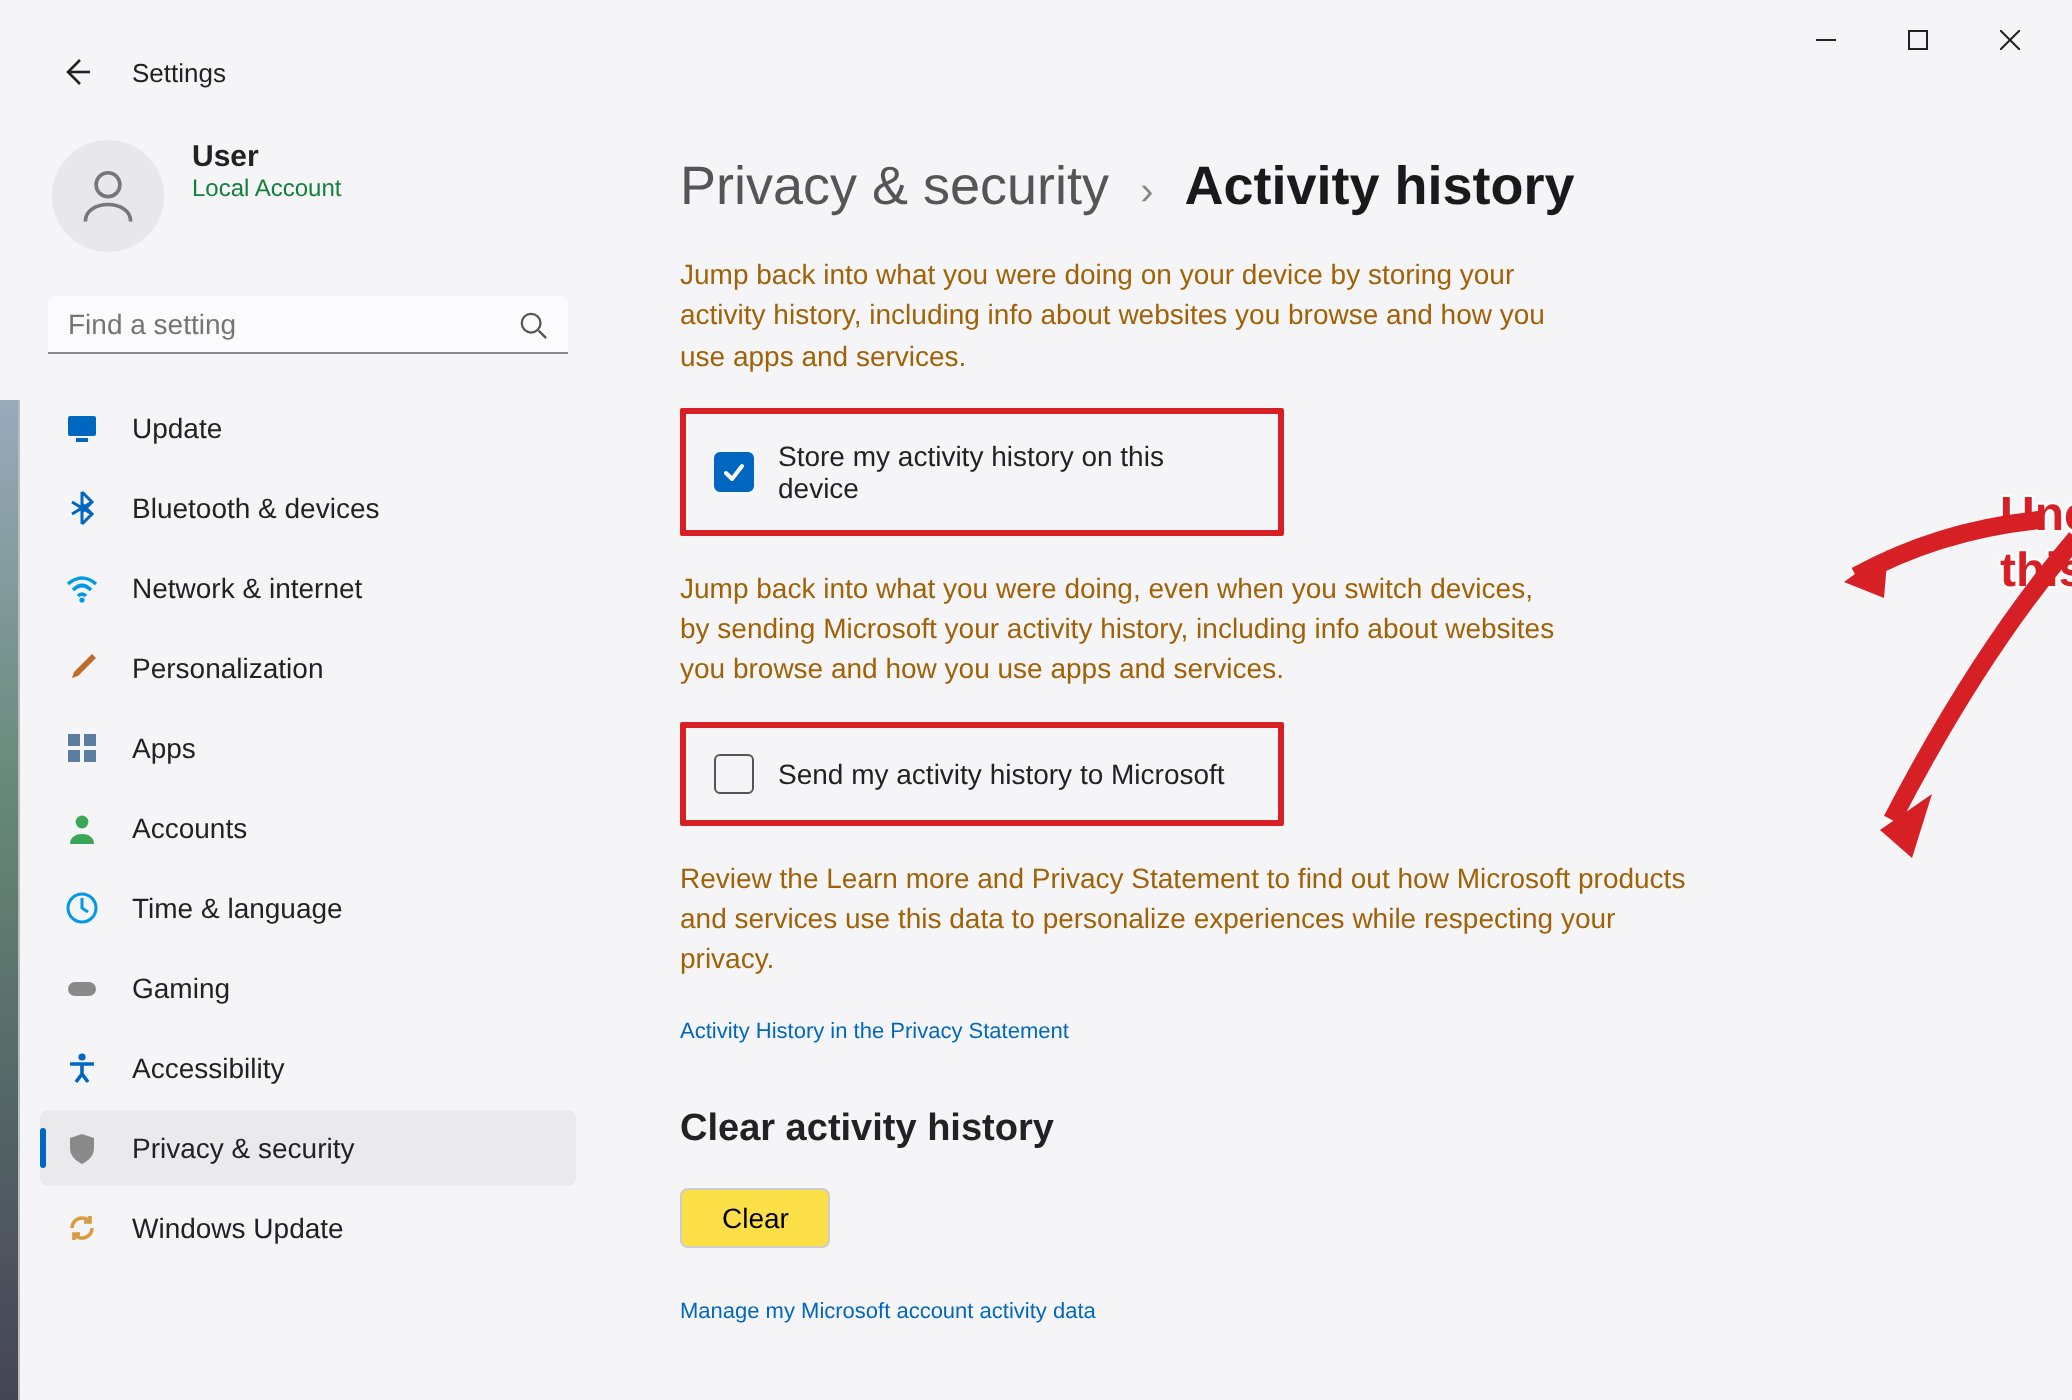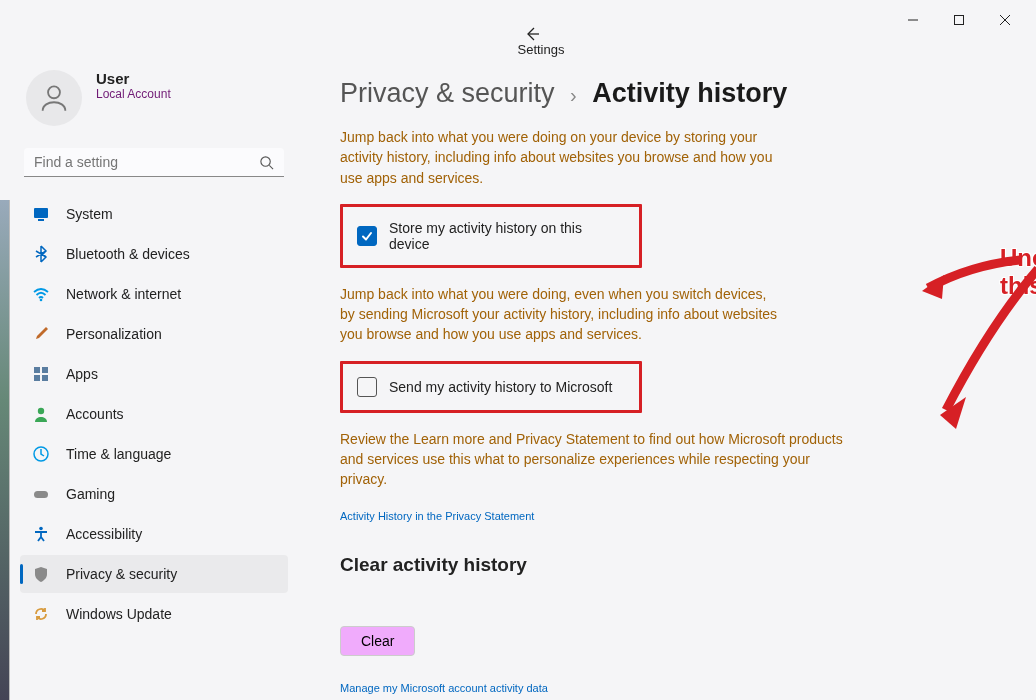--- a/index.html
+++ b/index.html
@@ -3,49 +3,49 @@
 <meta charset="utf-8">
 <style>
 * { box-sizing: border-box; margin: 0; padding: 0; font-family: "Segoe UI", Arial, sans-serif; }
 body { width: 1036px; height: 700px; background: #f5f5f7; overflow: hidden; position: relative; }
 
 
 .titlebar { height: 40px; display: flex; align-items: center; justify-content: flex-end; padding: 0 8px; }
 .titlebar .winbtn { width: 46px; height: 30px; display: flex; align-items: center; justify-content: center; color: #222; }
 
 
-.header { display: flex; align-items: center; padding: 0 0 4px 28px; height: 24px; margin-top: -14px; flex-direction: column; }
+.header { display: flex; align-items: center; padding: 0 0 4px 28px; height: 24px; margin-top: -14px; }
 .back-btn { width: 20px; height: 20px; display: flex; align-items: center; justify-content: center; cursor: pointer; }
 .app-title { margin-left: 18px; font-size: 13px; color: #222; }
 
 .shell { display: flex; height: calc(700px - 50px); }
 
 
 .sidebar { width: 300px; padding: 20px 12px 0 20px; position: relative; }
 .user-block { display: flex; align-items: flex-start; margin-bottom: 22px; margin-left: 6px; }
 .avatar { width: 56px; height: 56px; border-radius: 50%; background: #e8e8ea; display: flex; align-items: center; justify-content: center; margin-right: 14px; }
 .user-name { font-weight: 600; font-size: 15px; color: #222; }
-.user-sub { font-size: 12px; color: #701a75; }
+.user-sub { font-size: 12px; color: #15803d; }
 .search { display: flex; align-items: center; background: #fbfbfd; border-bottom: 1px solid #888; border-radius: 4px 4px 0 0; padding: 6px 10px; margin: 0 4px 18px 4px; }
 .search input { flex: 1; border: none; background: transparent; outline: none; font-size: 14px; color: #222; }
 .nav { list-style: none; }
 .nav-item { display: flex; align-items: center; height: 38px; padding: 0 12px; border-radius: 4px; cursor: pointer; font-size: 14px; color: #222; margin-bottom: 2px; }
 .nav-item .nav-icon { width: 18px; height: 18px; margin-right: 16px; display: flex; align-items: center; justify-content: center; }
 .nav-item.active { background: #eaeaec; position: relative; }
 .nav-item.active::before { content: ""; position: absolute; left: 0; top: 9px; bottom: 9px; width: 3px; background: #0067c0; border-radius: 2px; }
 
 
 .main { flex: 1; padding: 28px 60px 0 40px; overflow: hidden; position: relative; }
 .breadcrumb { font-size: 27px; color: #555; margin-bottom: 18px; }
 .breadcrumb .caret { margin: 0 8px; color: #888; font-size: 20px; }
 .breadcrumb .current { font-weight: 700; color: #1a1a1a; }
 .desc { font-size: 14px; color: #a16207; line-height: 1.45; max-width: 445px; margin-bottom: 16px; }
 .link { color: #0067c0; font-size: 11px; cursor: pointer; display: inline-block; }
 .section-title { font-size: 19px; font-weight: 600; color: #222; margin: 30px 0 18px 0; }
-.btn { background: #f0abfc; border: 1px solid #ccc; border-radius: 4px; padding: 6px 20px; font-size: 14px; cursor: pointer; margin-top: 32px; }
+.btn { background: #fde047; border: 1px solid #ccc; border-radius: 4px; padding: 6px 20px; font-size: 14px; cursor: pointer; }
 
 
 .check-row { display: flex; align-items: center; padding: 13px 14px; border: 3px solid #d62025; border-radius: 1px; max-width: 302px; margin-bottom: 16px; }
 .check-row .cb { width: 20px; height: 20px; border: 1.5px solid #555; border-radius: 3px; margin-right: 12px; display: flex; align-items: center; justify-content: center; flex-shrink: 0; }
 .check-row .cb.checked { background: #0067c0; border-color: #0067c0; }
 .check-row .cb.checked svg { stroke: #fff; }
 .check-row .cb-label { font-size: 14px; color: #222; }
 
 
 .anno-text { position: absolute; top: 194px; left: 700px; color: #d62025; font-size: 24px; font-weight: 600; text-shadow: 1px 1px 0 #fff, -1px -1px 0 #fff, 1px -1px 0 #fff, -1px 1px 0 #fff; }
@@ -113,21 +113,21 @@
     </div>
 
     <ul class="nav" id="nav">
         <li class="nav-item">
           <span class="nav-icon">
             <svg width="18" height="18" viewBox="0 0 18 18">
               <rect x="2" y="3" width="14" height="10" rx="1" fill="#0067c0"></rect>
               <rect x="6" y="14" width="6" height="2" fill="#0067c0"></rect>
             </svg>
           </span>
-          <span>System</span>
+          <span>Update</span>
         </li>
         <li class="nav-item">
           <span class="nav-icon">
             <svg width="18" height="18" viewBox="0 0 18 18">
               <path d="M9 1 L14 6 L9 11 L9 1 M9 17 L14 12 L9 7 L9 17 M4 6 L14 12 M4 12 L14 6" fill="none" stroke="#0067c0" stroke-width="1.5"></path>
             </svg>
           </span>
           <span>Bluetooth &amp; devices</span>
         </li>
         <li class="nav-item">
@@ -231,21 +231,21 @@
       <span class="cb-label">Store my activity history on this device</span>
     </div>
 
     <p class="desc">Jump back into what you were doing, even when you switch devices, by sending Microsoft your activity history, including info about websites you browse and how you use apps and services.</p>
 
     <div class="check-row">
       <div class="cb"></div>
       <span class="cb-label">Send my activity history to Microsoft</span>
     </div>
 
-    <p class="desc" style="max-width:505px">Review the Learn more and Privacy Statement to find out how Microsoft products and services use this what to personalize experiences while respecting your privacy.</p>
+    <p class="desc" style="max-width:505px">Review the Learn more and Privacy Statement to find out how Microsoft products and services use this data to personalize experiences while respecting your privacy.</p>
 
     <span class="link">Activity History in the Privacy Statement</span>
 
     <h2 class="section-title">Clear activity history</h2>
 
     <button class="btn">Clear</button>
 
     <div style="height:22px"></div>
     <span class="link">Manage my Microsoft account activity data</span>
 

